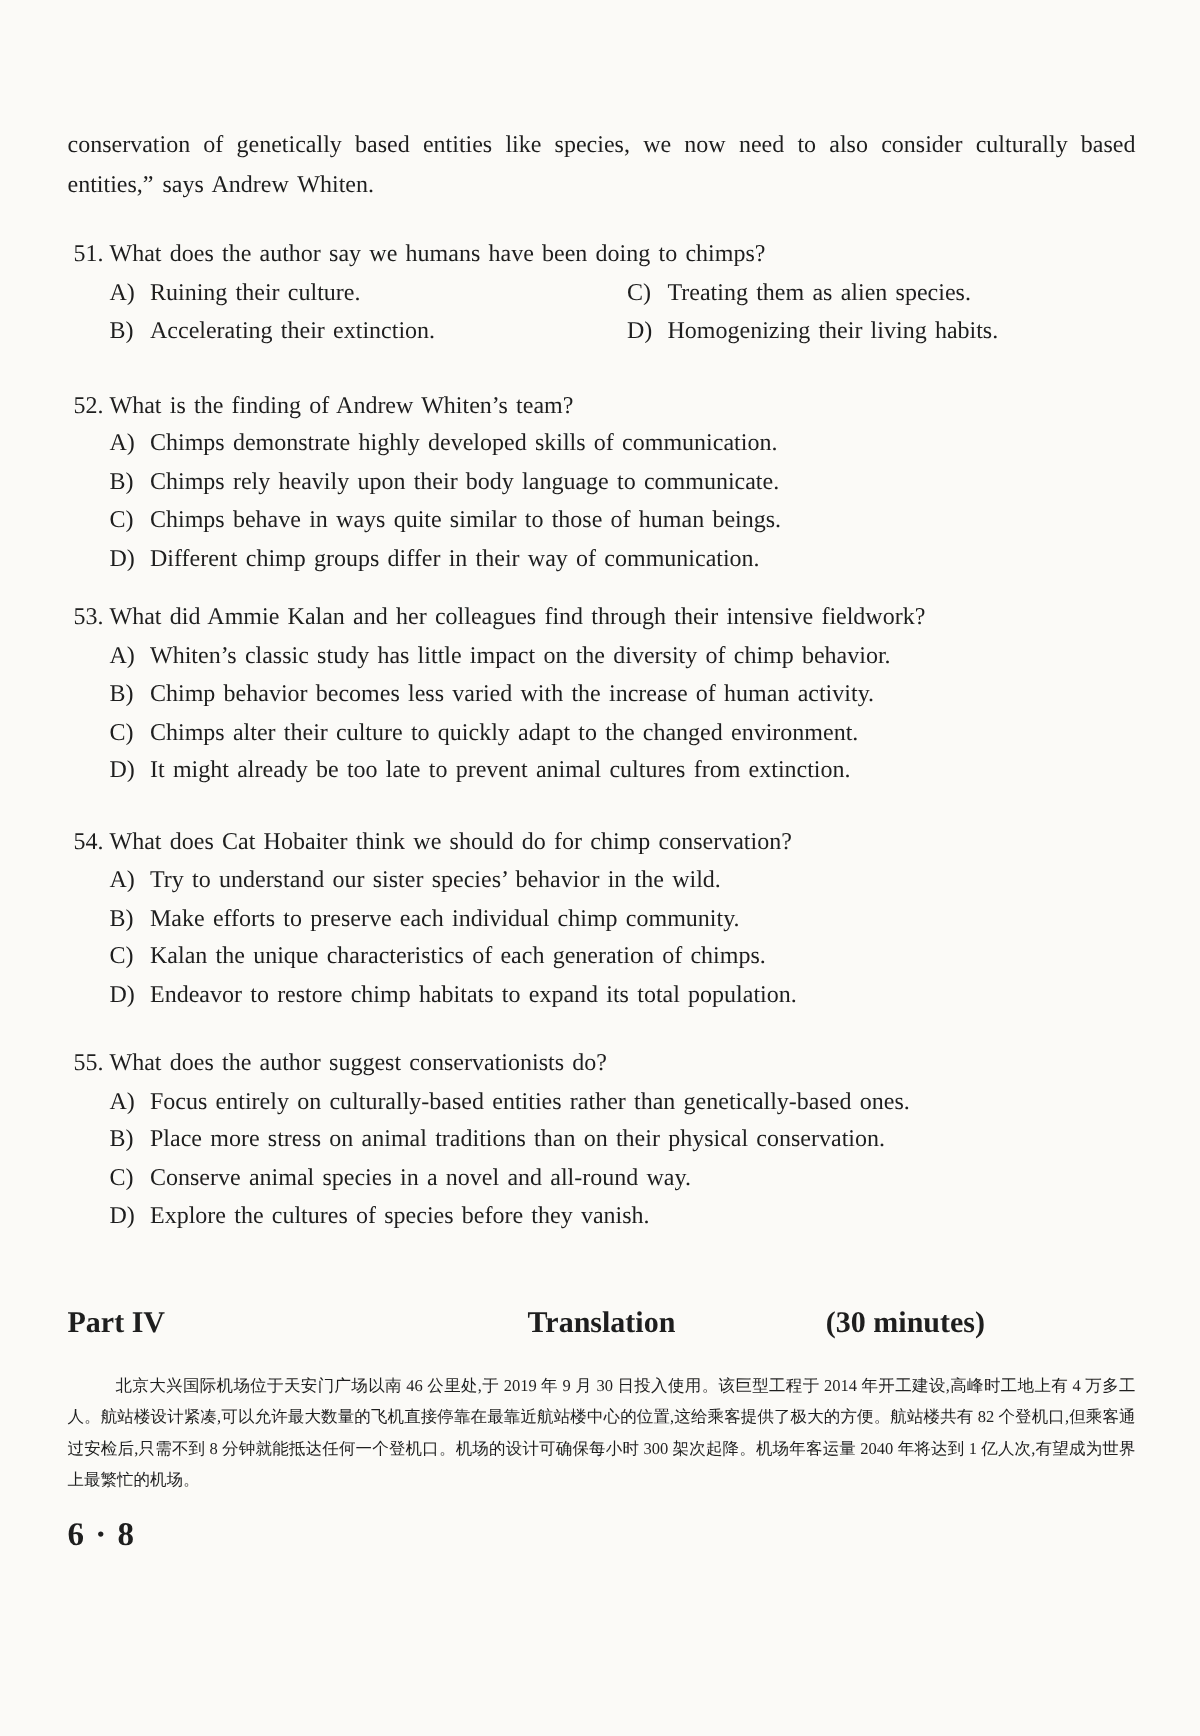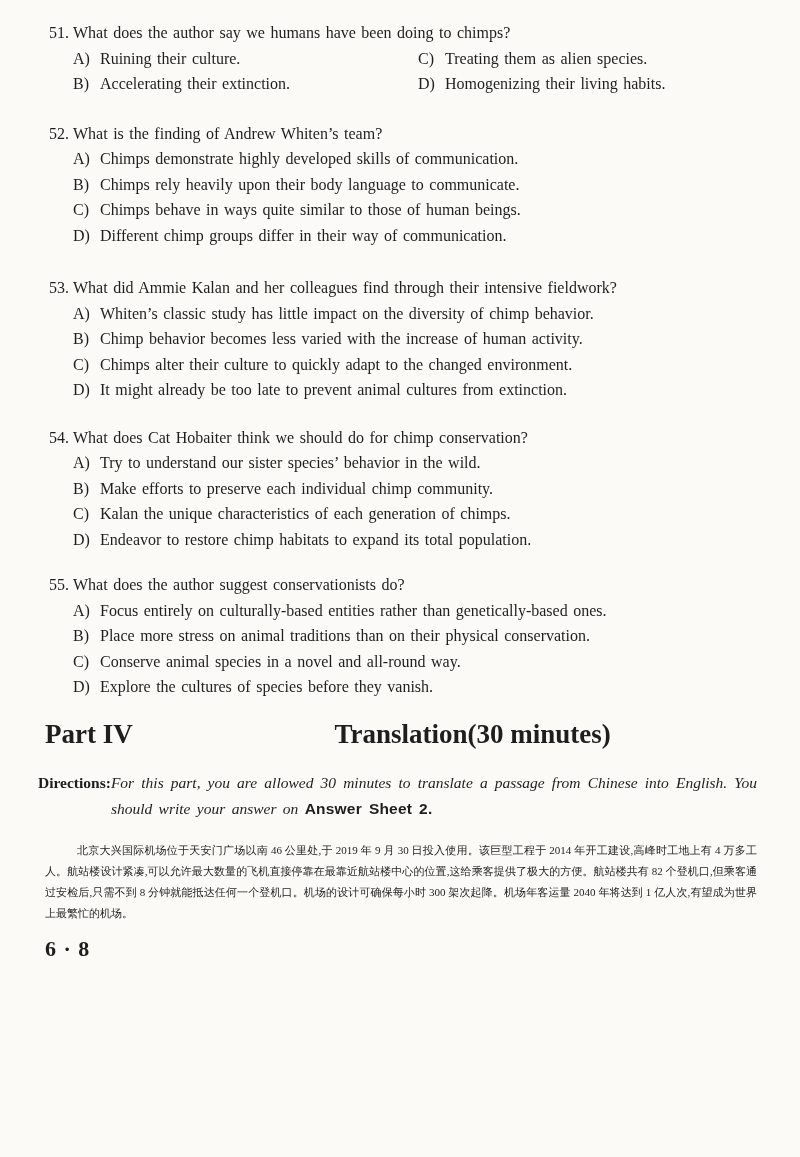--- a/index.html
+++ b/index.html
@@ -31,48 +31,48 @@
   }
 
   
   .question {
     font-size: 16px;
     line-height: 25.5px;
     word-spacing: 1.5px;
   }
   .q51 { margin-top: 20px; }
   .q52 { margin-top: 24px; }
-  .q53 { margin-top: 27px; }
+  .q53 { margin-top: 14px; }
   .q54 { margin-top: 22px; }
   .q55 { margin-top: 20px; font-family: Liberation Serif, serif; }
   .q-head { display: flex; }
   .q-num { flex: 0 0 28px; text-align: center; }
   .q-text { flex: 1; }
   .options { margin-left: 28px; }
   .options.two-col {
     display: grid;
     grid-template-columns: 1fr 1fr;
     column-gap: 6px;
   }
   .option { display: flex; }
   .opt-label { flex: 0 0 27px; }
   .opt-text { flex: 1; }
 
   
   .part-header {
-    margin-top: 20px;
+    margin-top: 44px;
     display: grid;
     grid-template-columns: 1fr auto 1fr;
     align-items: baseline;
-    font-size: 27px;
+    font-size: 20px;
     font-weight: bold;
     line-height: 28px;
   }
   .part-title { }
-  .part-duration { text-align: left; }
+  .part-duration { text-align: center; }
 
   
   .directions {
     display: flex;
     margin-top: 22px;
     margin-left: -7px;
     font-size: 15.5px;
     line-height: 26px;
   }
   .dir-label {
@@ -107,20 +107,21 @@
     font-size: 22px;
     font-weight: bold;
     letter-spacing: 1px;
   }
 </style>
 </head>
 <body>
 
 <div class="page">
 
+  <p class="passage-end">conservation of genetically based entities like species, we now need to also consider culturally based entities,” says Andrew Whiten.</p>
 
   <div class="question q51">
     <div class="q-head">
       <span class="q-num">51.</span>
       <span class="q-text">What does the author say we humans have been doing to chimps?</span>
     </div>
     <div class="options two-col">
       <div class="option">
         <span class="opt-label">A)</span>
         <span class="opt-text">Ruining their culture.</span>
@@ -239,22 +240,18 @@
       </div>
     </div>
   </div>
 
   <div class="part-header">
     <span class="part-label">Part IV</span>
     <span class="part-title">Translation</span>
     <span class="part-duration">(30 minutes)</span>
   </div>
 
-  <div class="directions">
-    <span class="dir-label">Directions:</span>
-    <div class="dir-body"><span>For this part, you are allowed 30 minutes to translate a passage from Chinese into English. You should write your answer on </span><span class="answer-sheet">Answer Sheet 2.</span></div>
-  </div>
 
   <p class="translation">北京大兴国际机场位于天安门广场以南 46 公里处,于 2019 年 9 月 30 日投入使用。该巨型工程于 2014 年开工建设,高峰时工地上有 4 万多工人。航站楼设计紧凑,可以允许最大数量的飞机直接停靠在最靠近航站楼中心的位置,这给乘客提供了极大的方便。航站楼共有 82 个登机口,但乘客通过安检后,只需不到 8 分钟就能抵达任何一个登机口。机场的设计可确保每小时 300 架次起降。机场年客运量 2040 年将达到 1 亿人次,有望成为世界上最繁忙的机场。</p>
 
   <div class="footer">6 · 8</div>
 
 </div>
 
 </body></html>

